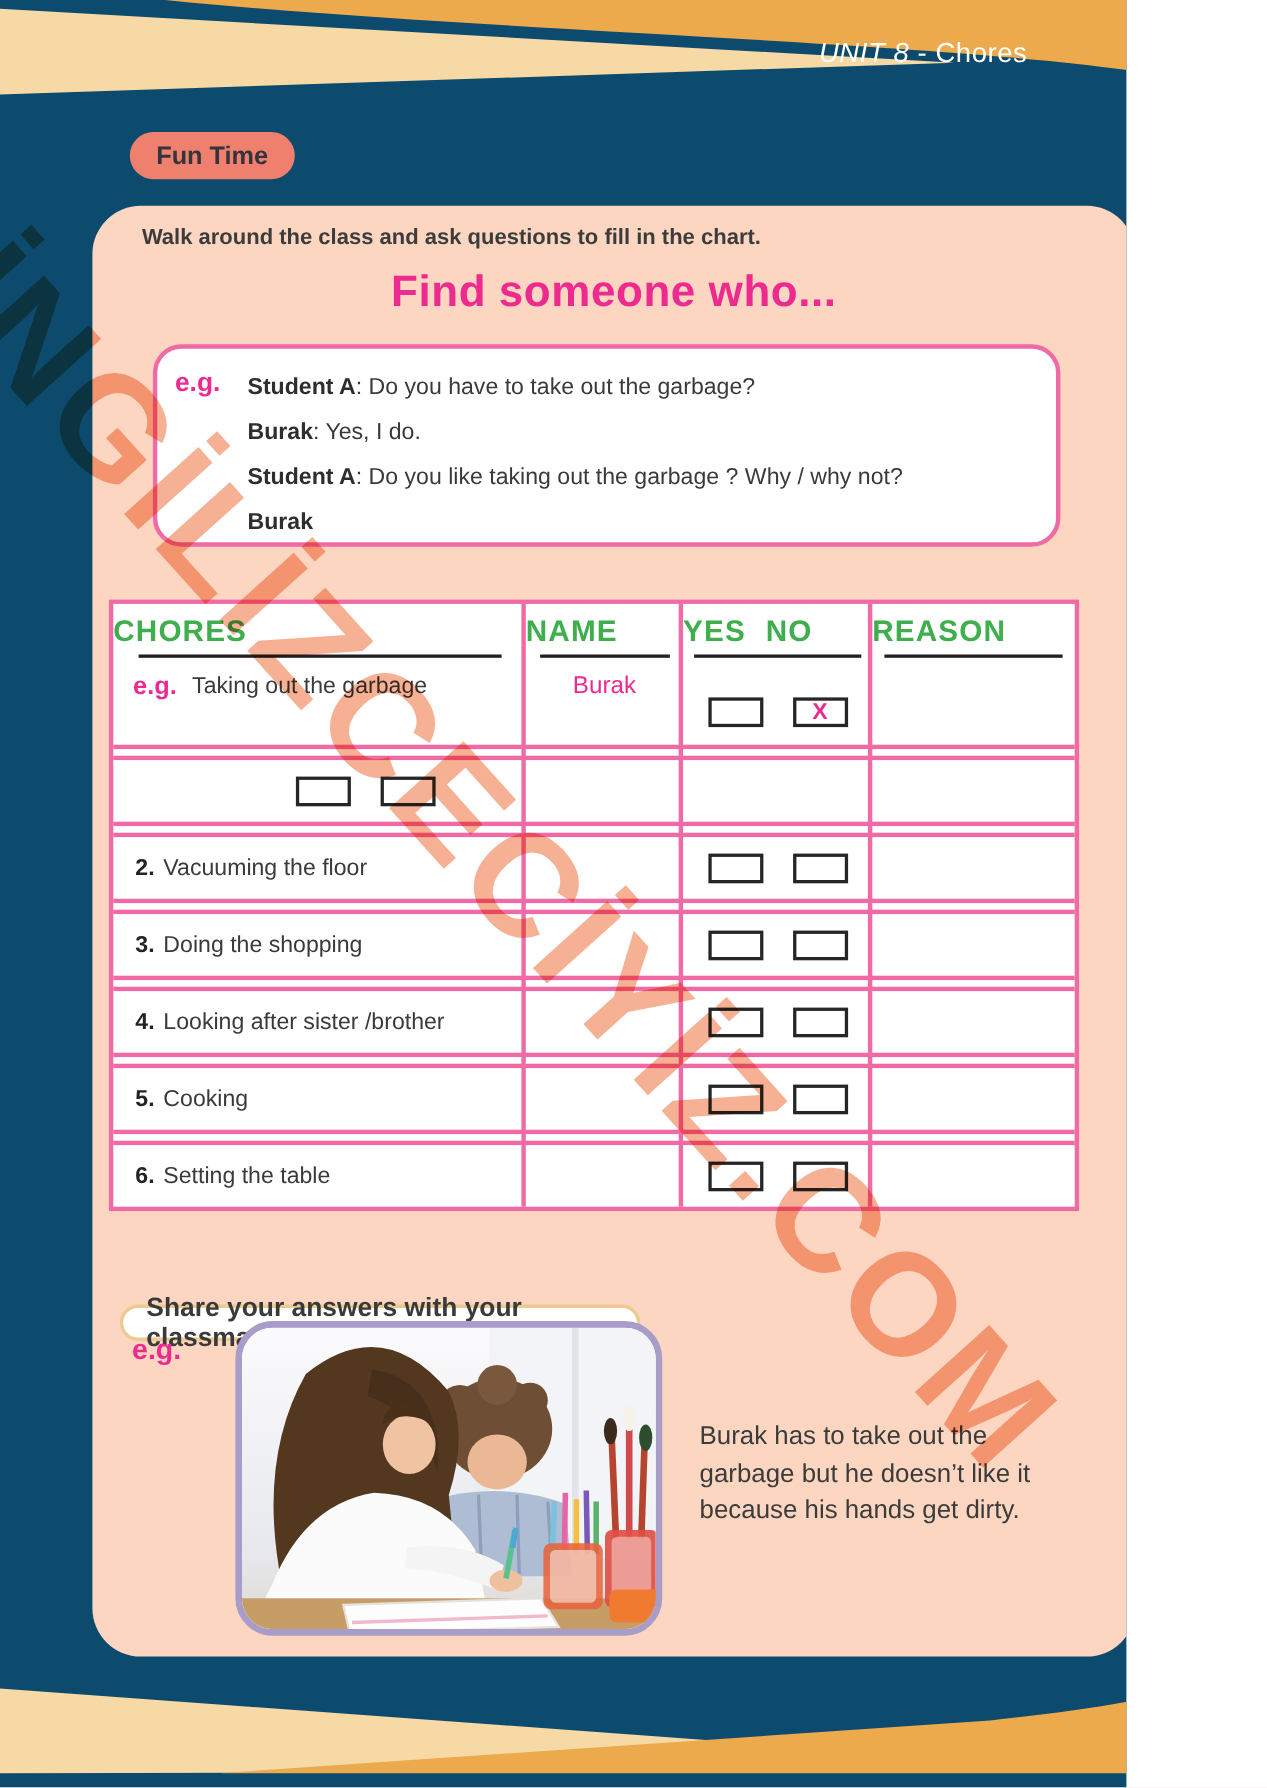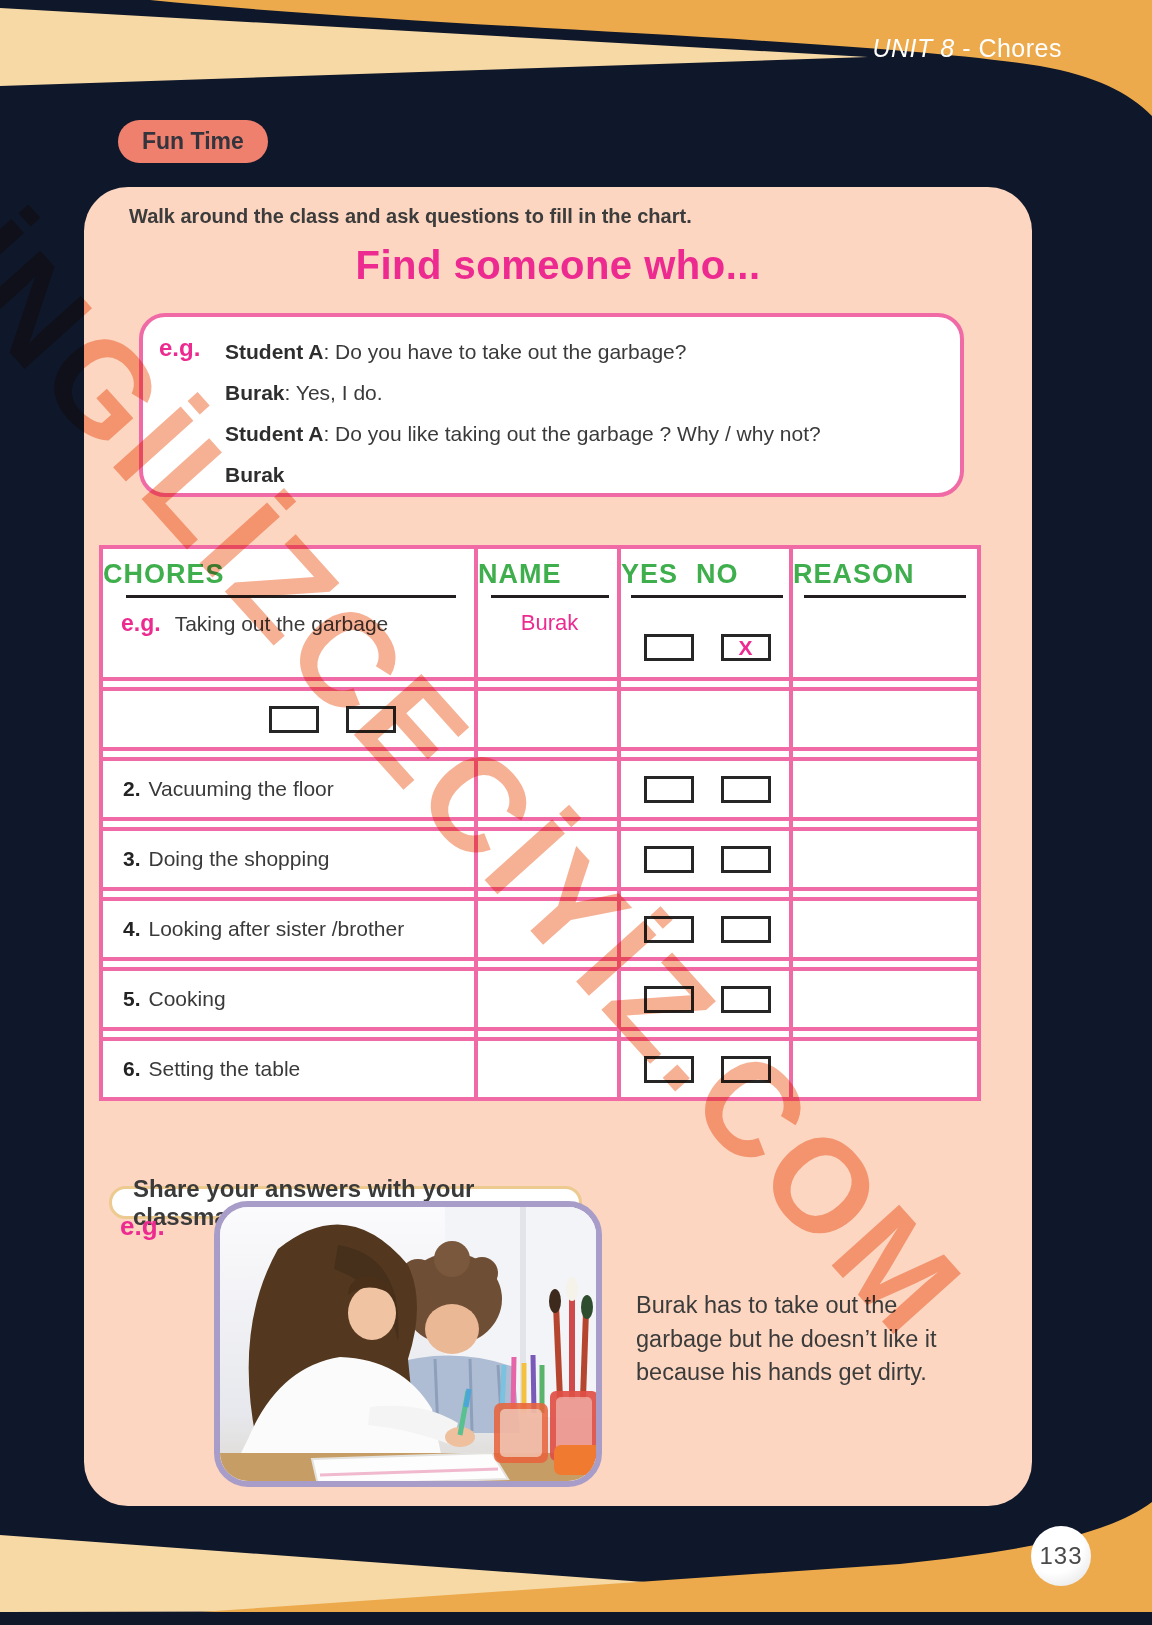--- a/index.html
+++ b/index.html
@@ -1,17 +1,17 @@
 <!DOCTYPE html>
 <html><head>
 <meta charset="utf-8">
 <style>
   * { box-sizing: border-box; margin: 0; padding: 0; }
   body { background:#fff; font-family:"Liberation Sans", sans-serif; }
-  .page { position:relative; width:1152px; height:1625px; background:#0f172a; overflow:hidden; }
+  .page { position:relative; width:1024px; height:1625px; background:#0c4a6e; overflow:hidden; }
 
   
   .top-band { position:absolute; left:0; top:0; width:1152px; height:130px; z-index:1; }
   .unit-label { position:absolute; top:34px; right:90px; z-index:2; color:#ffffff;
     font-size:25px; letter-spacing:0.5px; }
   .unit-label .it { font-style:italic; }
 
   
   .fun-badge { position:absolute; left:118px; top:120px; z-index:3; background:#f0806e;
     color:#33343d; font-weight:bold; font-size:23px; padding:8px 24px; border-radius:26px; }

